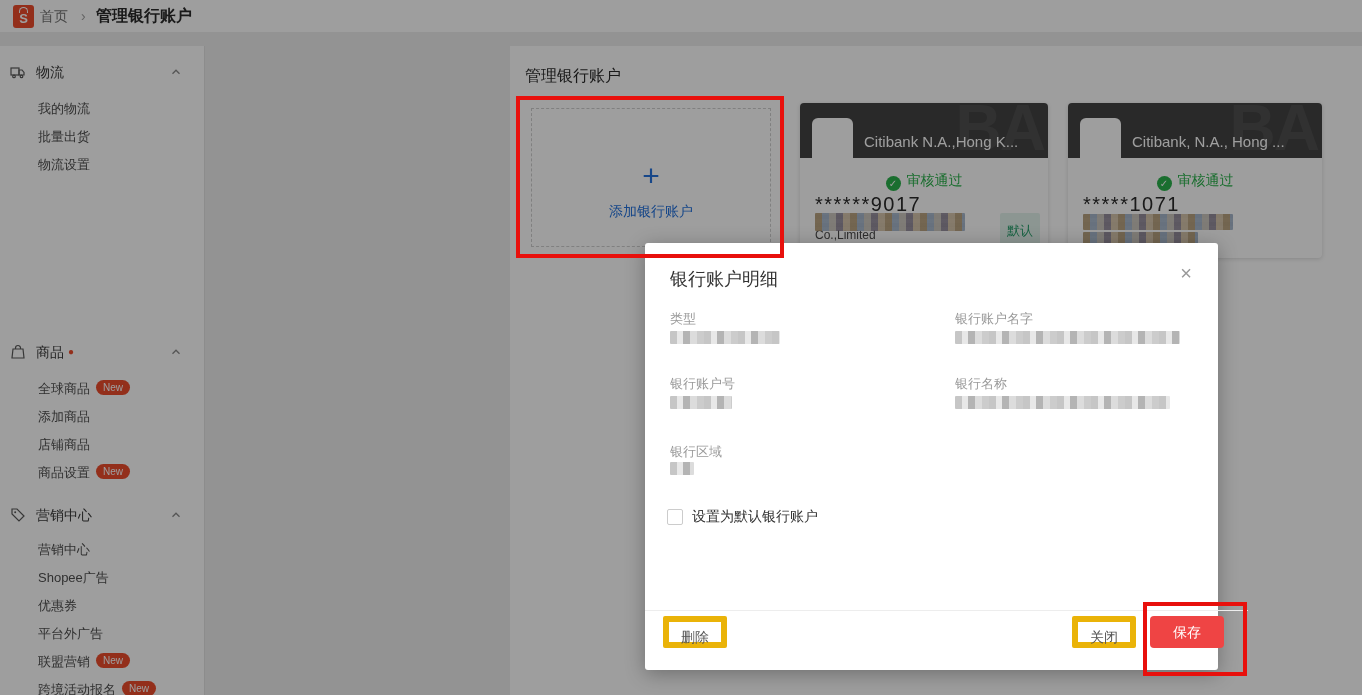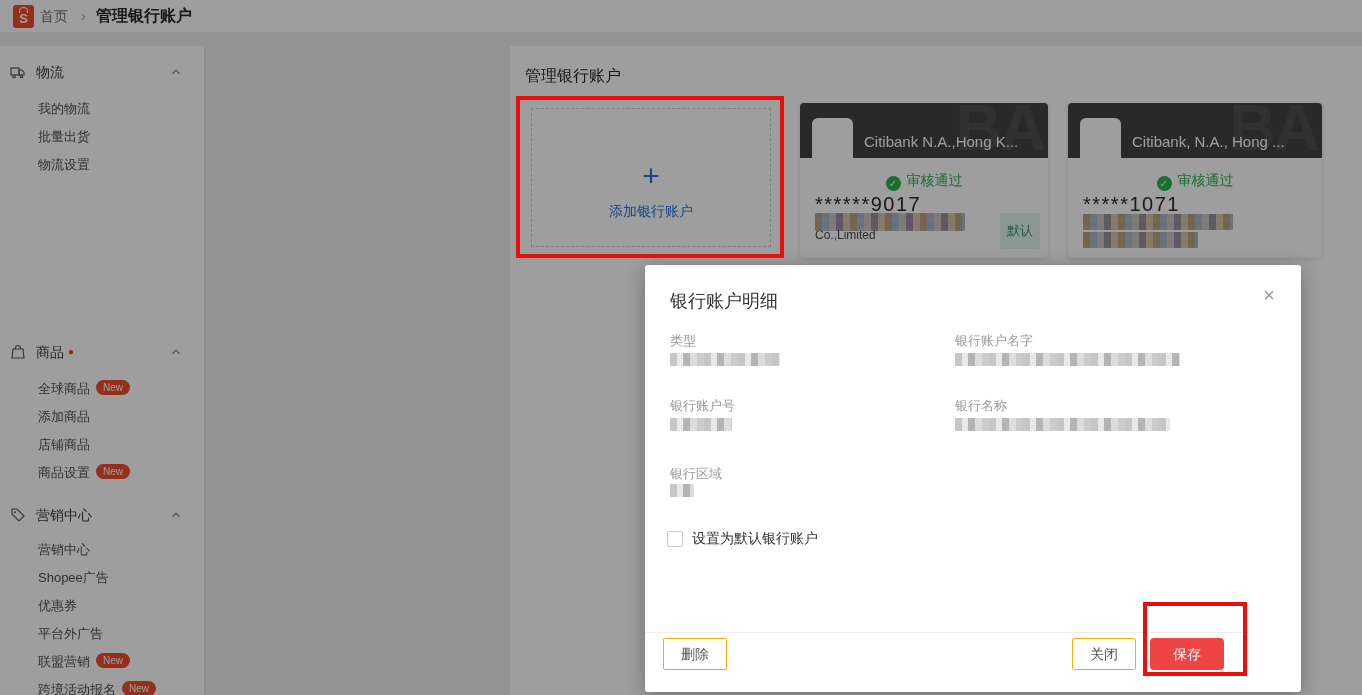--- a/index.html
+++ b/index.html
@@ -68,32 +68,32 @@
     background-image:
       repeating-linear-gradient(90deg, #c6c6c6 0 7px, #e8e8e8 7px 13px, #b4b4b4 13px 20px,
         #dcdcdc 20px 27px, #cccccc 27px 34px),
       repeating-linear-gradient(0deg, rgba(255,255,255,.35) 0 4px, rgba(0,0,0,.05) 4px 8px); }
 
   
   .overlay { position:absolute; left:0; top:0; width:1362px; height:695px;
     background:rgba(0,0,0,0.38); z-index:10; }
 
   
-  .modal { position:absolute; left:645px; top:265px; width:656px; height:427px; background:#fff;
+  .modal { position:absolute; left:645px; top:243px; width:573px; height:427px; background:#fff;
     border-radius:3px; box-shadow:0 4px 20px rgba(0,0,0,.3); z-index:20; }
   .m-title { position:absolute; left:25px; top:24px; font-size:18px; color:#333; font-weight:500; }
   .m-close { position:absolute; right:26px; top:20px; font-size:20px; color:#999; cursor:pointer; line-height:20px; }
   .f-label { position:absolute; font-size:13px; color:#999; }
   .m-check { position:absolute; left:22px; top:266px; width:16px; height:16px; background:#fff;
     border:1px solid #ccc; border-radius:2px; cursor:pointer; }
   .m-check-label { position:absolute; left:47px; top:265px; font-size:14px; color:#333; }
   .m-divider { position:absolute; left:0; top:367px; width:603px; height:1px; background:#ededed; }
   .btn { position:absolute; top:373px; height:32px; font-size:14px; text-align:center; line-height:30px;
     border-radius:2px; cursor:pointer; }
-  .btn.ghost { background:#fff; border:1px solid #eab308; color:#555; }
+  .btn.ghost { background:#fff; border:6px solid #eab308; color:#555; }
   .btn-delete { left:18px; width:64px; }
   .btn-close  { left:427px; width:64px;text-align:center; }
   .btn-save { left:505px; width:74px; background:#ef4444; border:none; color:#fff; border-radius:4px; line-height:32px; }
 
   
   .anno { position:absolute; border:4px solid #e8100c; z-index:30; pointer-events:none; }
   .anno1 { left:516px; top:96px; width:268px; height:162px; }
   .anno2 { left:1143px; top:602px; width:104px; height:74px; }
 
   svg { display:block; }

